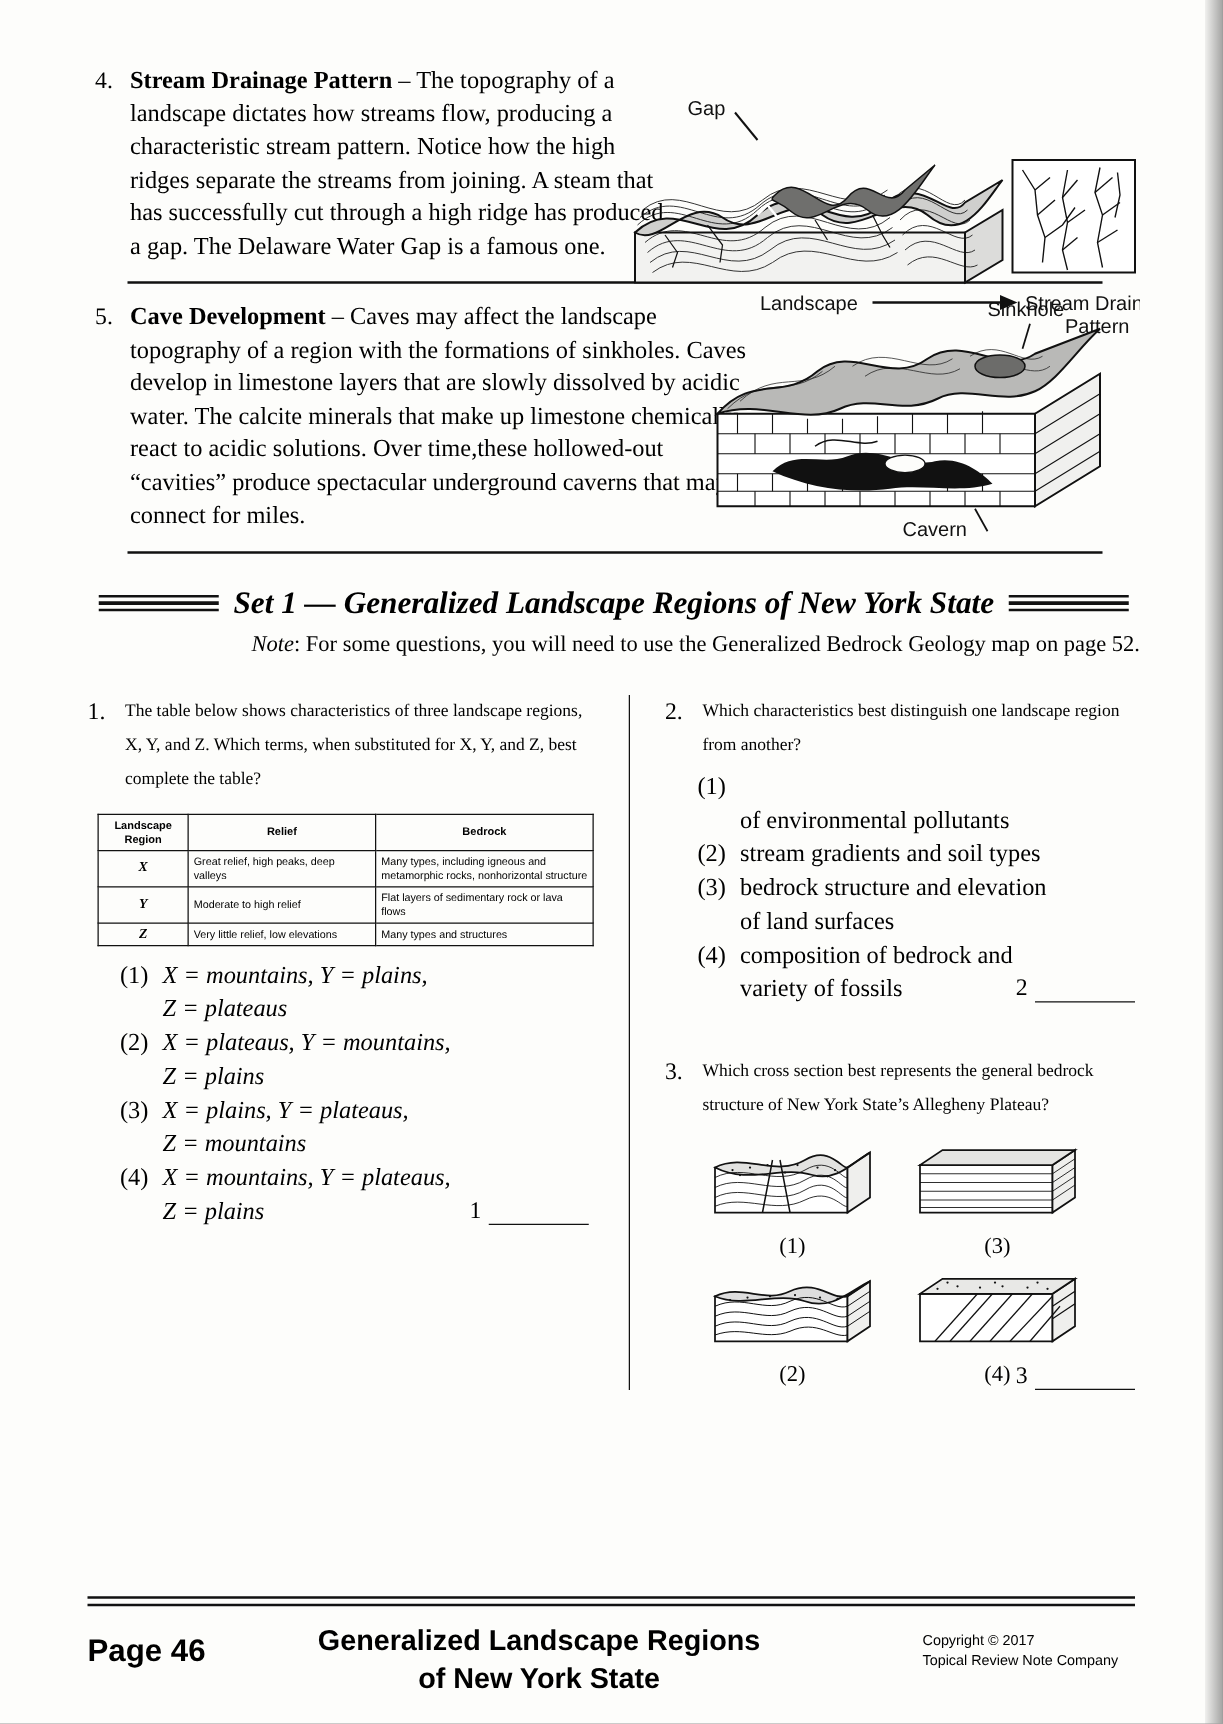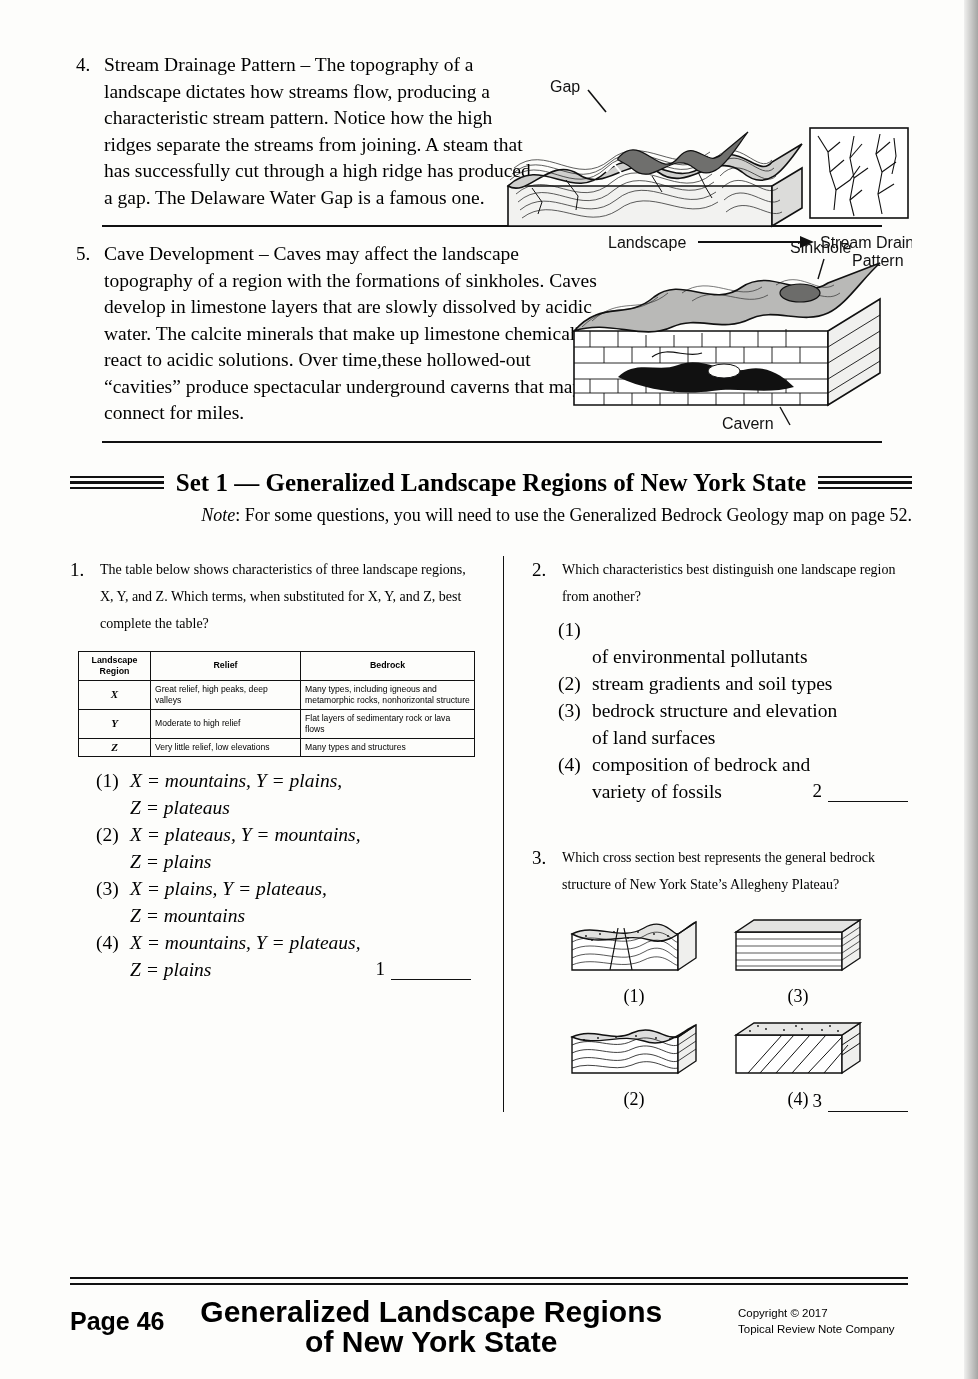--- a/index.html
+++ b/index.html
@@ -53,21 +53,21 @@
   }
   .item-body {
     flex: 1 1 auto;
   }
   .item-text {
     font-size: 19.5px;
     line-height: 26.5px;
     text-align: left;
   }
   .item-text b {
-    font-weight: normal;
+    font-weight: bold;
   }
   .hr-thick {
     border: none;
     border-top: 2.2px solid #111;
     margin: 14px 0 14px 32px;
     width: 780px;
   }
 
   
   .item4-text { width: 430px; }
@@ -88,20 +88,21 @@
     height: 200px;
   }
 
   
   .set-header {
     display: flex;
     align-items: center;
     justify-content: center;
     margin-top: 26px;
     gap: 12px;
+    font-style: italic;
   }
   .rule-stack {
     width: 96px;
     height: 13px;
     display: flex;
     flex-direction: column;
     justify-content: space-between;
   }
   .rule-stack span {
     display: block;
@@ -258,21 +259,21 @@
     display: flex;
     align-items: flex-start;
     font-family: "Liberation Sans", sans-serif;
   }
   .page-num {
     font-size: 25px;
     font-weight: bold;
     padding-top: 10px;
   }
   .footer-title {
-    font-size: 30px;
+    font-size: 23px;
     font-weight: bold;
     text-align: center;
     line-height: 30px;
     flex: 1 1 auto;
     margin-left: -40px;
   }
   .copyright {
     font-size: 11.5px;
     line-height: 16px;
     text-align: left;

